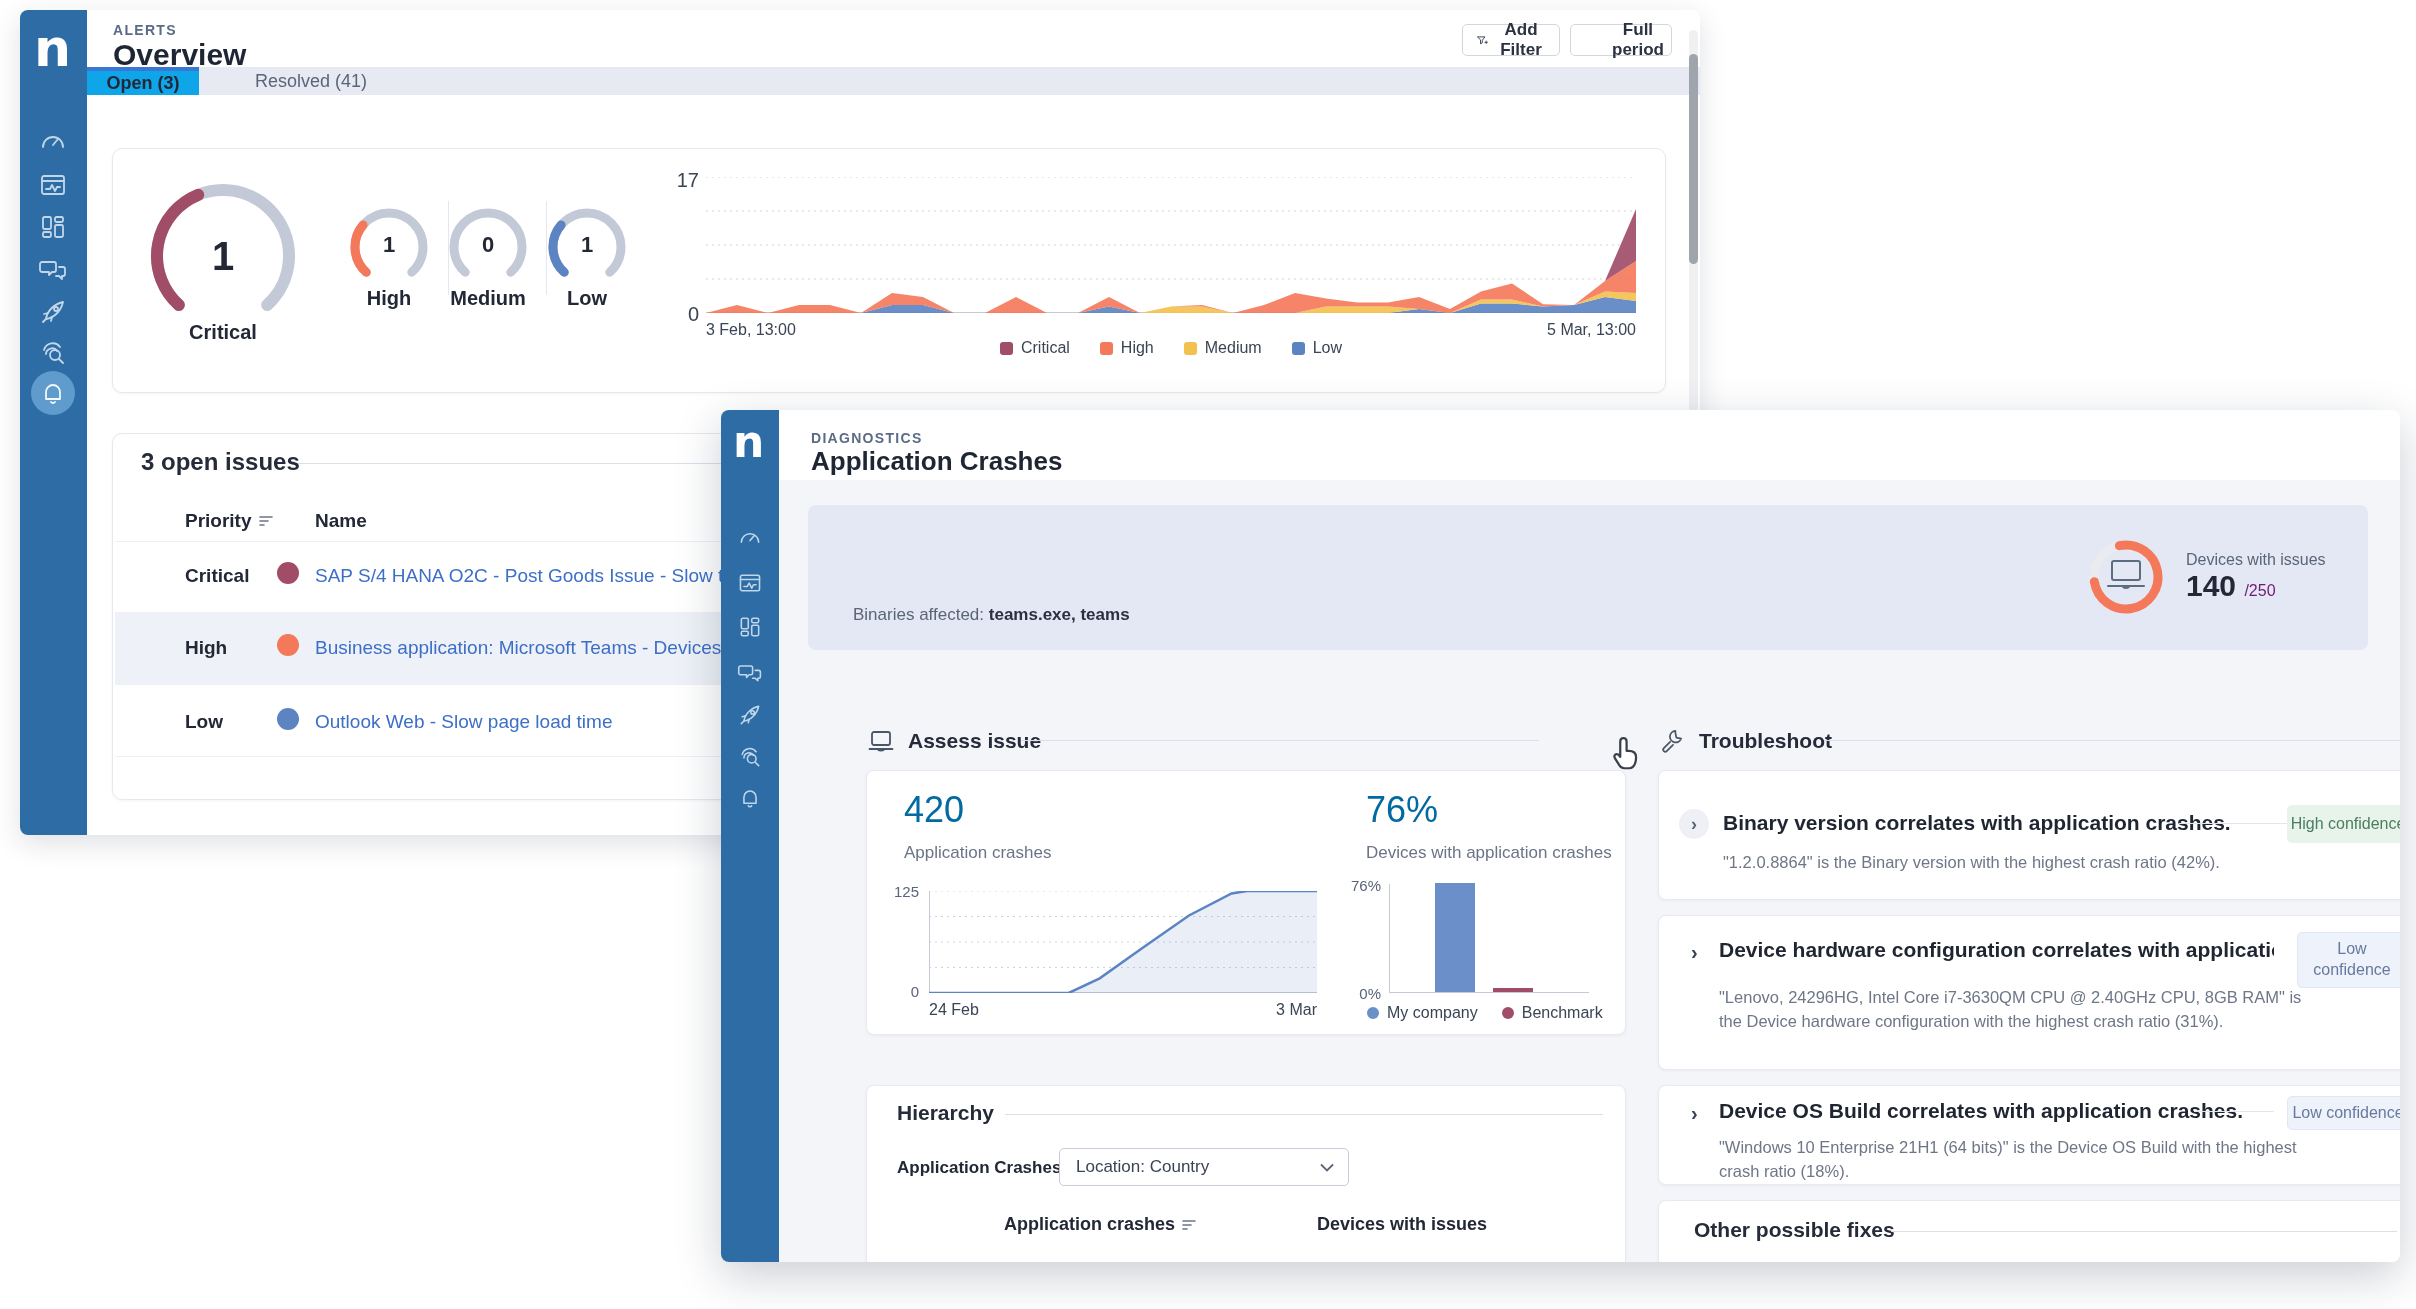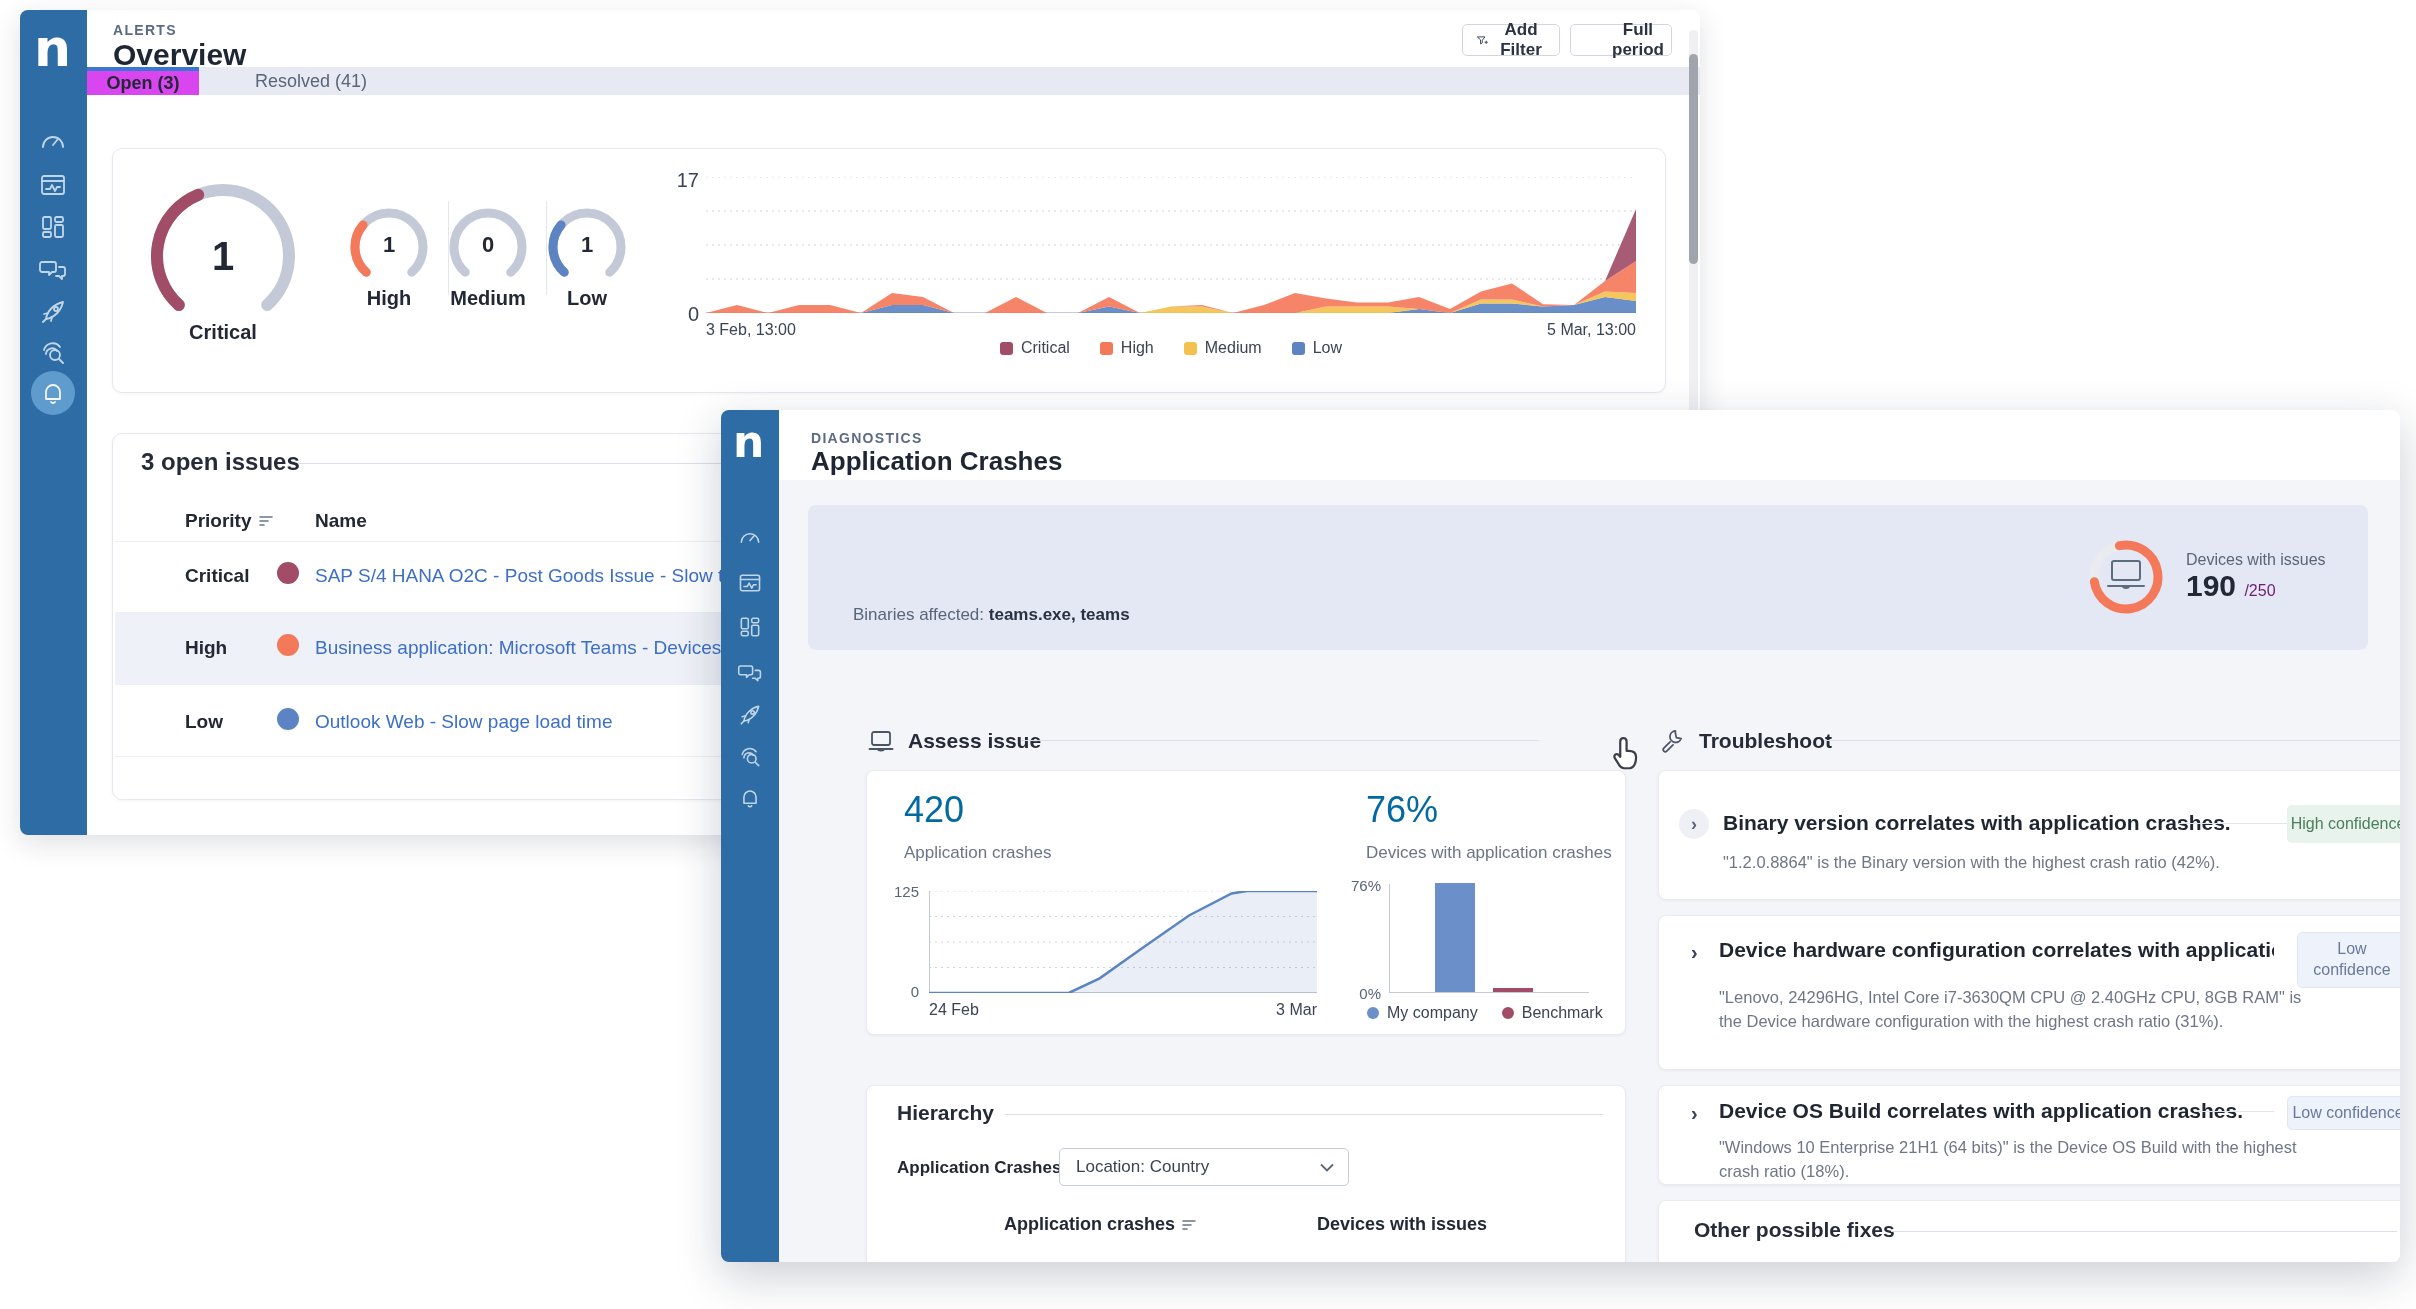--- a/index.html
+++ b/index.html
@@ -24,21 +24,21 @@
   
   .eyebrow { position:absolute; font-size:14px; font-weight:bold; letter-spacing:1.3px; color:#5b6b85; }
   .wtitle  { position:absolute; font-weight:bold; color:#1f2633; }
   #win1 .eyebrow { left:93px; top:12px; }
   #win1 .wtitle  { left:93px; top:28px; font-size:30px; }
   .topbtn { position:absolute; top:14px; height:32px; border:1px solid #d3d6de; border-radius:5px; background:#fff;
             display:flex; align-items:center; gap:8px; padding:0 13px; font-size:17px; font-weight:bold; color:#2b3240; }
   .topbtn svg { stroke:#3a4454; fill:none; stroke-width:1.6; stroke-linecap:round; }
 
   .tabband { position:absolute; left:67px; right:0; top:57px; height:28px; background:#e8eaf3; }
-  .tab-active { position:absolute; left:67px; top:57px; width:112px; height:28px; background:#d946ef; border-top:4px solid #3a77d2;
+  .tab-active { position:absolute; left:67px; top:57px; width:112px; height:28px; background:#0ea5e9; border-top:4px solid #3a77d2;
                 display:flex; align-items:center; justify-content:center; font-size:18px; font-weight:bold; color:#222835; }
   .tab-inactive { position:absolute; left:179px; top:57px; width:170px; height:28px; display:flex; align-items:center; justify-content:center;
                   font-size:18px; color:#5a6578;margin-left:27px; }
 
   .card { position:absolute; background:#fff; border:1px solid #e6e8ef; border-radius:10px; box-shadow:0 1px 3px rgba(30,40,70,.05); }
   #gauge-card  { left:92px; top:138px; width:1554px; height:245px; }
   #issues-card { left:92px; top:423px; width:1554px; height:367px; }
 
   
   .gauge { position:absolute; }
@@ -399,21 +399,21 @@
           <svg id="ring-svg" width="84" height="84" viewBox="0 0 84 84">
             <g transform="translate(24,26)" stroke="#5c6d80" stroke-width="2" fill="none" stroke-linecap="round">
               <rect x="4" y="0" width="28" height="19" rx="2"></rect>
               <path d="M0 25 H36 M15 25 a3 2 0 0 0 6 0"></path>
             </g>
           <circle cx="42" cy="42" r="32" stroke="#eaebef" stroke-width="9" fill="none"></circle>
               <path d="M 35.35 10.70 A 32 32 0 1 1 10.34 46.67" stroke="#f4795b" stroke-width="9" fill="none" stroke-linecap="round"></path>
             </svg>
           <div>
             <div id="ring-label">Devices with issues</div>
-            <div id="ring-value"><span>190</span> <span id="ring-total">/250</span></div>
+            <div id="ring-value"><span>140</span> <span id="ring-total">/250</span></div>
           </div>
         </div>
       </div>
 
       <div class="sec-h" style="left:89px; top:248px;">
         <svg width="26" height="26" viewBox="0 0 26 26">
             <rect x="4" y="4" width="18" height="13" rx="2"></rect>
             <path d="M1.5 21 H24.5 M10 21 a3 1.6 0 0 0 6 0"></path>
           </svg>
         <span>Assess issue</span>

